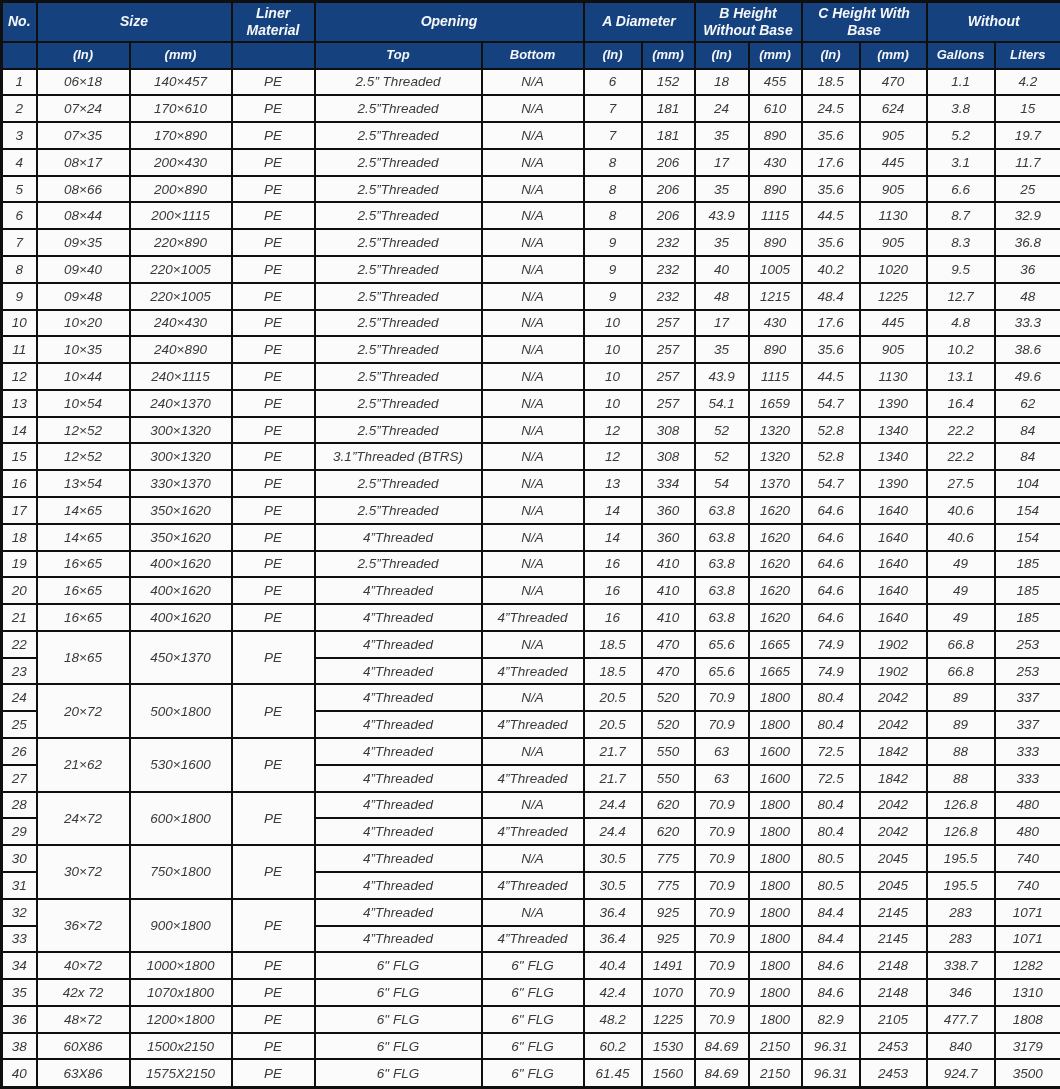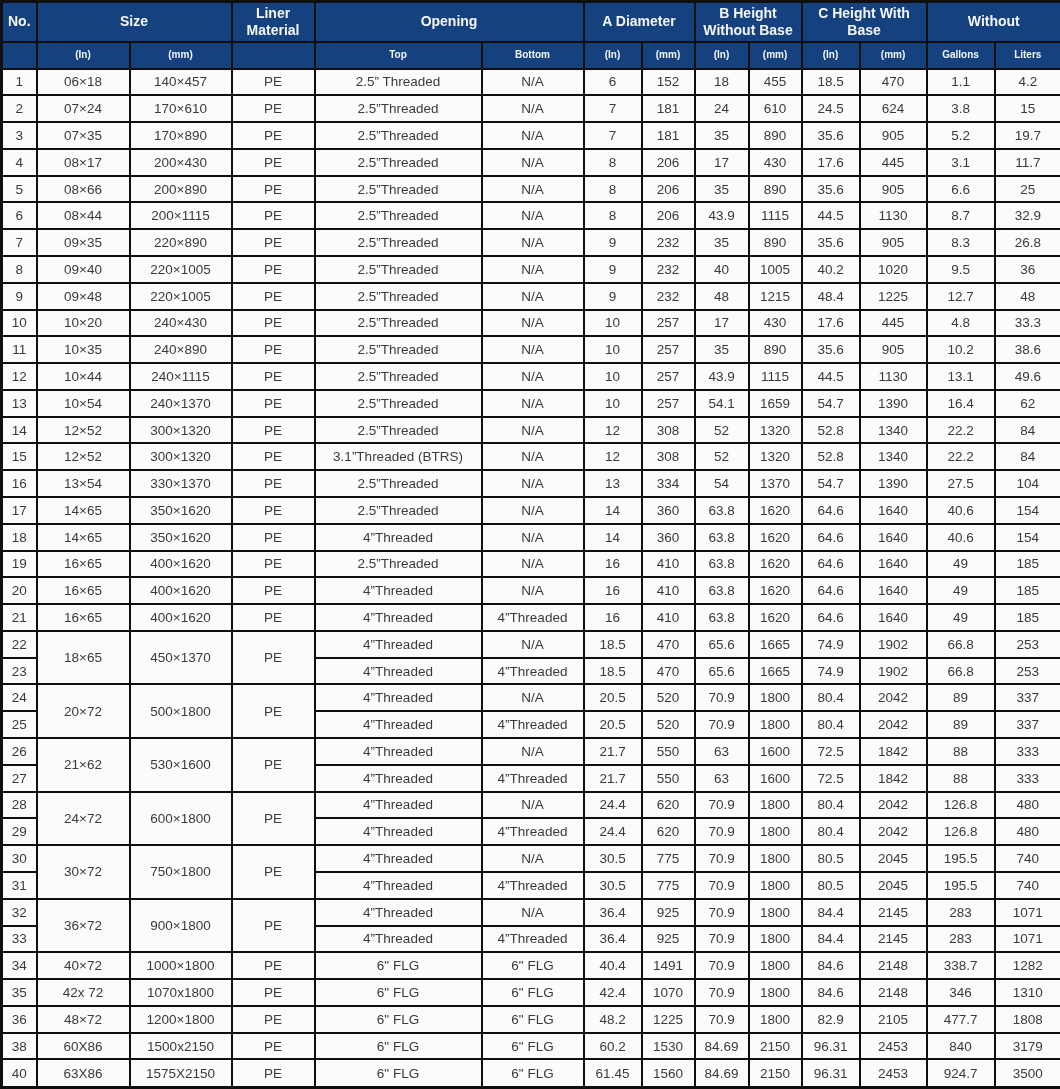--- a/index.html
+++ b/index.html
@@ -1,22 +1,22 @@
 <!DOCTYPE html>
 <html><head>
 <meta charset="utf-8">
 <style>
   html,body{margin:0;padding:0;background:#ffffff;font-family:"Liberation Sans",sans-serif;}
-  .table-wrap{width:1060px;height:1089px;overflow:hidden;}
+  .table-wrap{width:1060px;height:1089px;overflow:hidden;font-style:italic;}
   table{border-collapse:collapse;table-layout:fixed;width:1060px;height:1089px;border:3px solid #0f0f0f;}
   th,td{border:2px solid #0f0f0f;text-align:center;vertical-align:middle;padding:0 2px;overflow:hidden;}
   thead th{background:#15427e;color:#f4f6f9;font-weight:bold;font-size:14px;line-height:1.2;white-space:normal;}
   thead tr.groups-row{height:40px;}
   thead tr.units-row{height:27px;}
-  thead tr.units-row th{font-size:10px;}
+  thead tr.units-row th{font-size:13px;}
   tbody td{background:#fbfbfb;color:#3a3a3a;font-size:13.5px;white-space:nowrap;}
   tbody td.liner-cell,tbody td.size-cell{background:#fbfbfb;}
 </style>
 </head>
 <body>
 
 <div class="table-wrap">
   <table>
     <colgroup>
       <col style="width:35px">
@@ -166,21 +166,21 @@
           <td class="liner-cell">PE</td>
           <td>2.5”Threaded</td>
           <td>N/A</td>
           <td>9</td>
           <td>232</td>
           <td>35</td>
           <td>890</td>
           <td>35.6</td>
           <td>905</td>
           <td>8.3</td>
-          <td>26.8</td>
+          <td>36.8</td>
         </tr>
         <tr>
           <td>8</td>
           <td class="size-cell">09×40</td>
           <td class="size-cell">220×1005</td>
           <td class="liner-cell">PE</td>
           <td>2.5”Threaded</td>
           <td>N/A</td>
           <td>9</td>
           <td>232</td>

